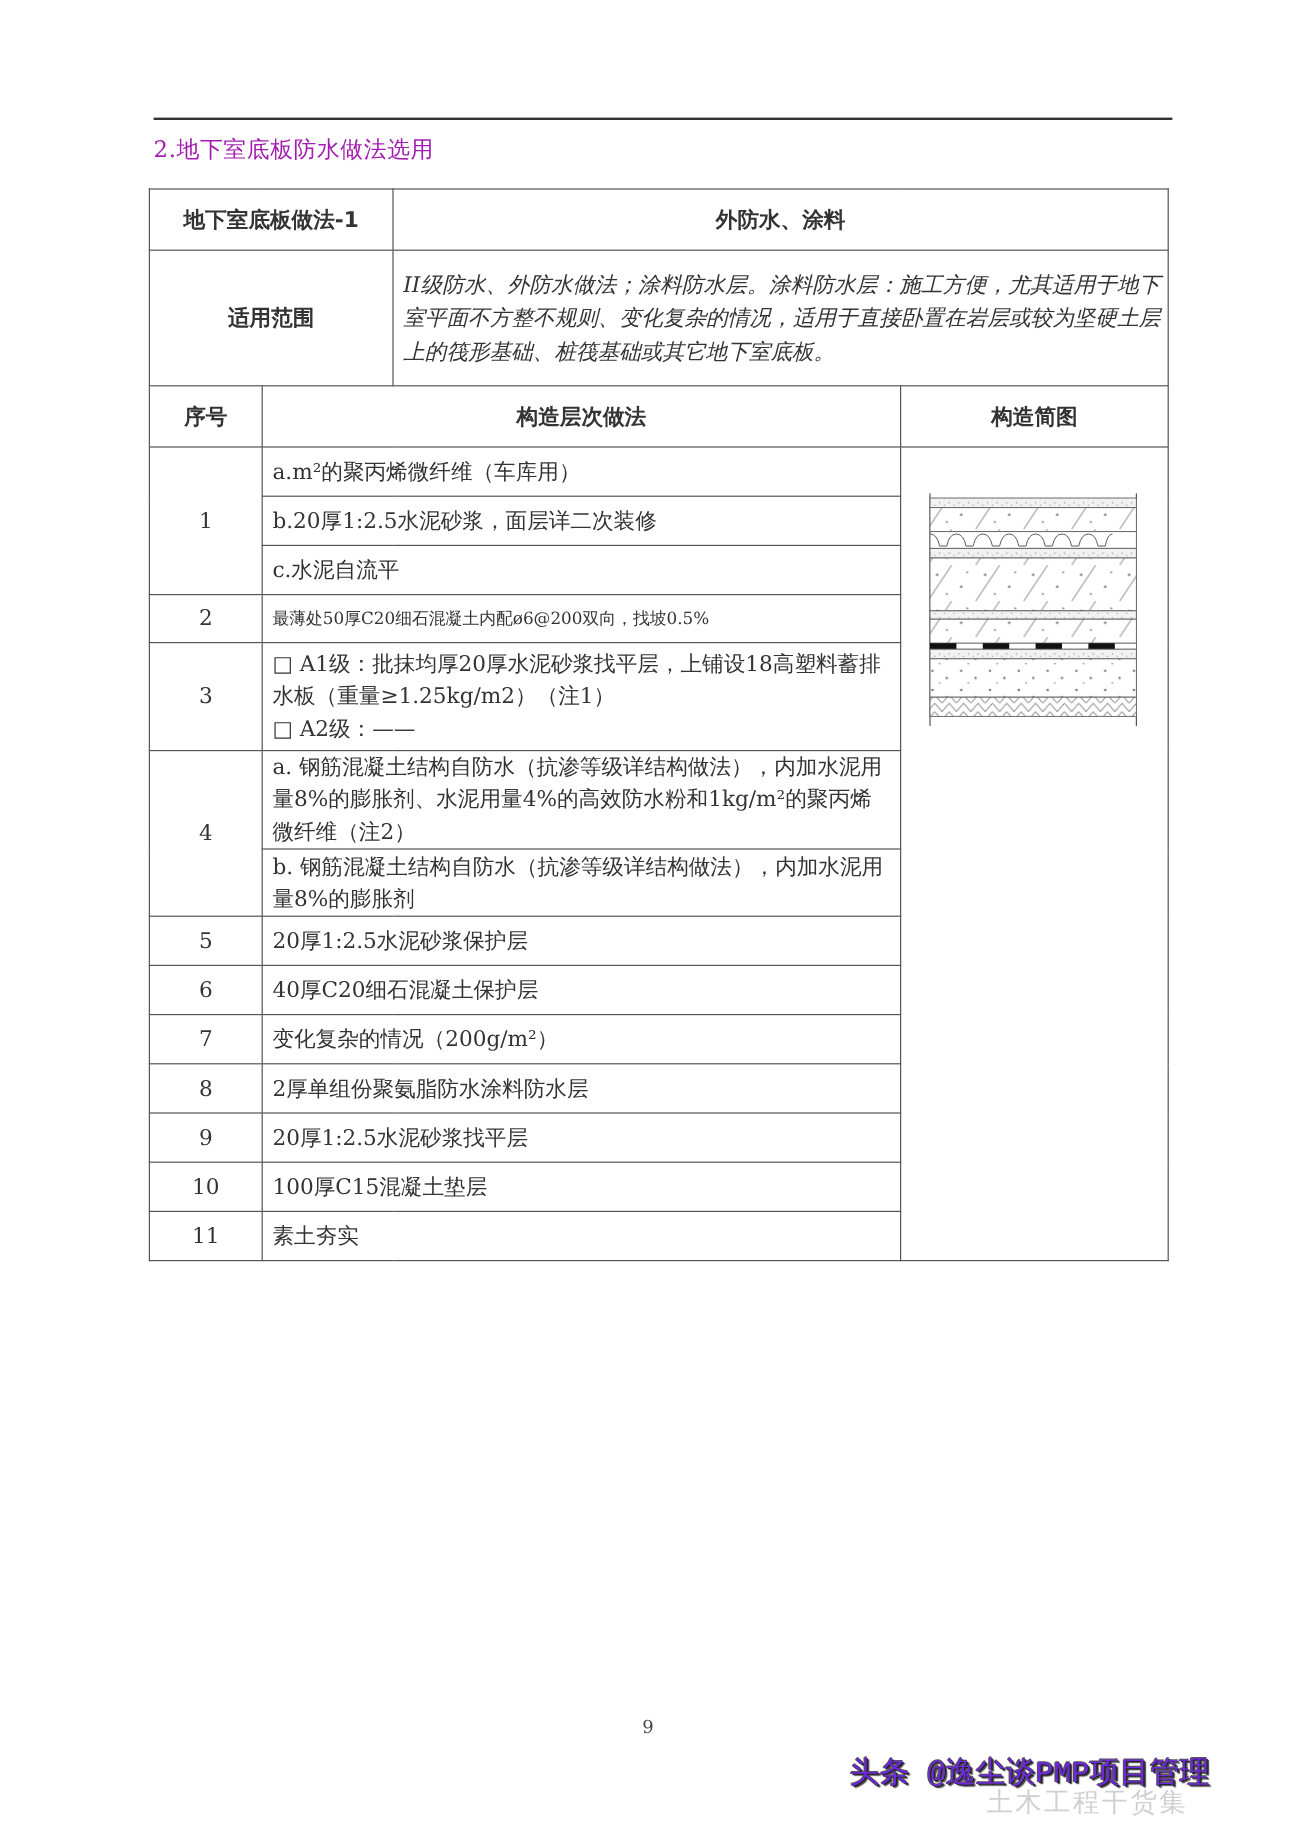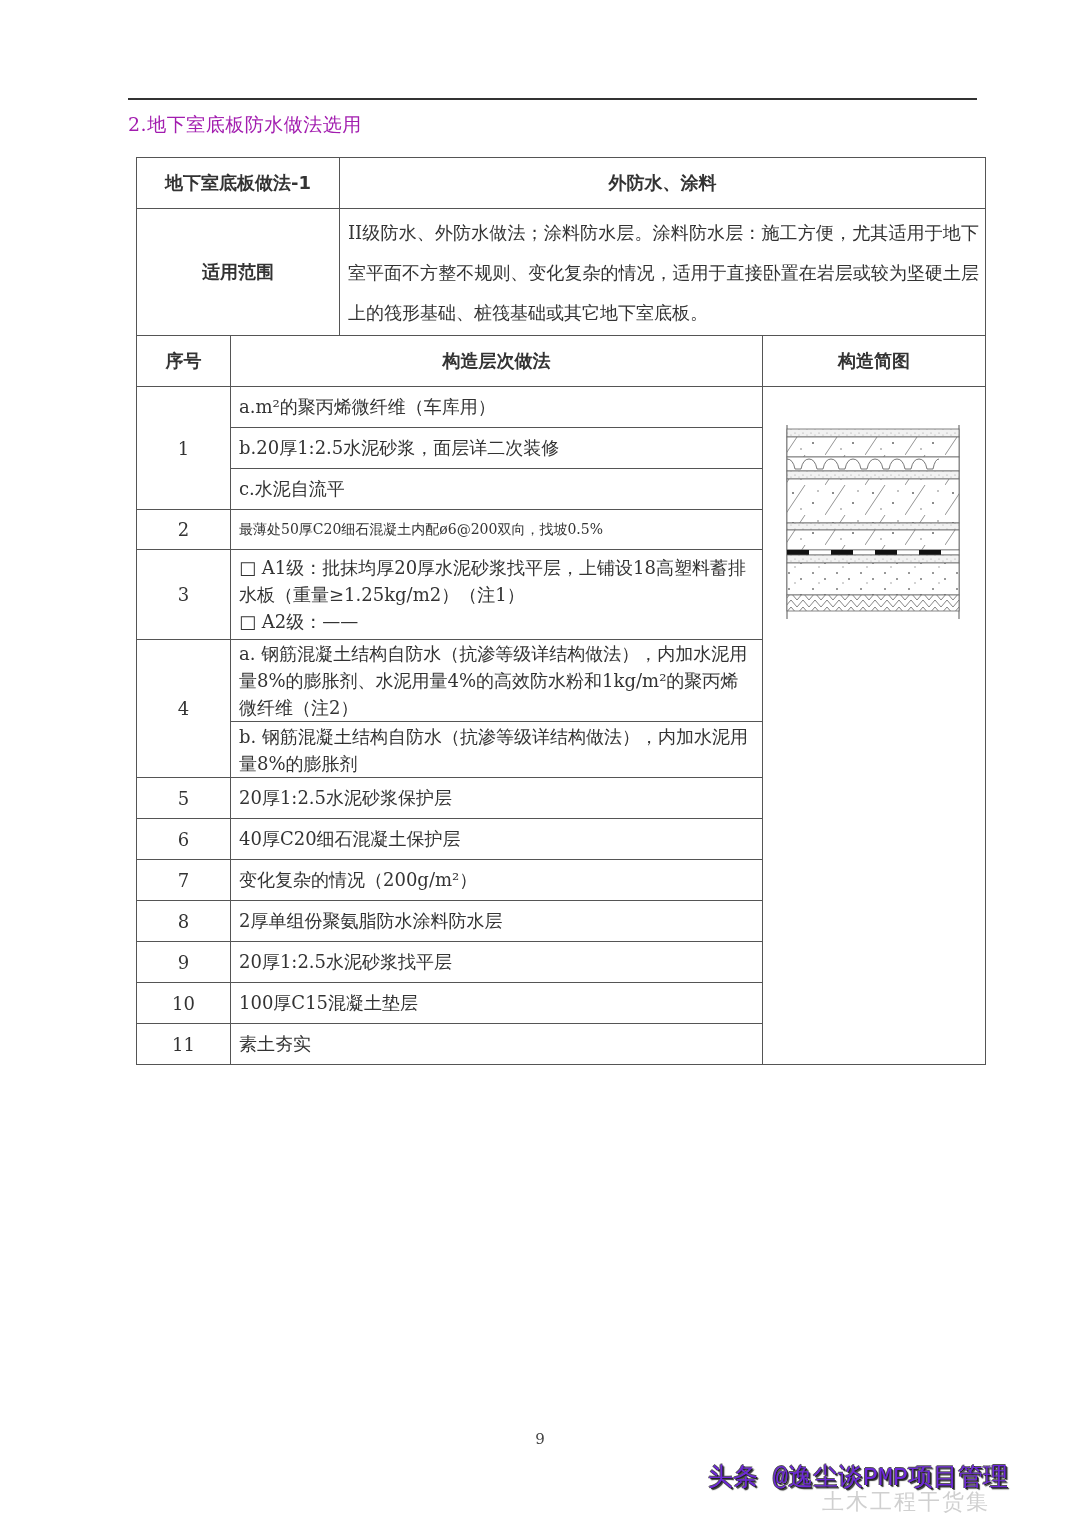--- a/index.html
+++ b/index.html
@@ -1,25 +1,25 @@
 <!DOCTYPE html>
 <html><head>
 <meta charset="utf-8">
 <style>
   html, body { margin:0; padding:0; background:#ffffff; }
   body { width:1080px; height:1527px; position:relative; overflow:hidden;
          font-family:"DejaVu Serif","Liberation Serif",serif; color:#2a2a2a; }
   .top-rule { position:absolute; left:128px; top:98px; width:849px; height:2px; background:#333; }
   .section-title { position:absolute; left:128px; top:112px; font-size:19px; color:#a21caf; letter-spacing:0.5px; }
-  table.spec { position:absolute; left:136px; top:157px; width:849px; border-collapse:collapse;
+  table.spec { position:absolute; left:124px; top:157px; width:849px; border-collapse:collapse;
                table-layout:fixed; font-size:18px; }
   table.spec td { border:1.5px solid #555; padding:0 8px; vertical-align:middle; color:#333; }
   .bold { font-family:"DejaVu Sans","Liberation Sans",sans-serif; font-weight:bold; color:#222; text-align:center; font-size:18px; }
   .center { text-align:center; }
-  .scope-text { line-height:40px; padding:4px 6px 2px 8px !important; text-align:justify; }
+  .scope-text { line-height:28px; padding:4px 6px 2px 8px !important; text-align:justify;font-style:italic; }
   .r-head { height:51px; }
   .r-scope { height:113px; }
   .r-col { height:51px;margin-left:24px; }
   .r-std { height:40px; }
   .r-1 { height:41px; }
   .r-3 { height:90px; line-height:27px; }
   .r-4a { height:82px; line-height:27px; }
   .r-4b { height:56px; line-height:27px; }
   .diagram-cell { vertical-align:top !important; padding:0 !important; }
   .diagram-wrap { padding-top:38px; padding-left:22px; }

